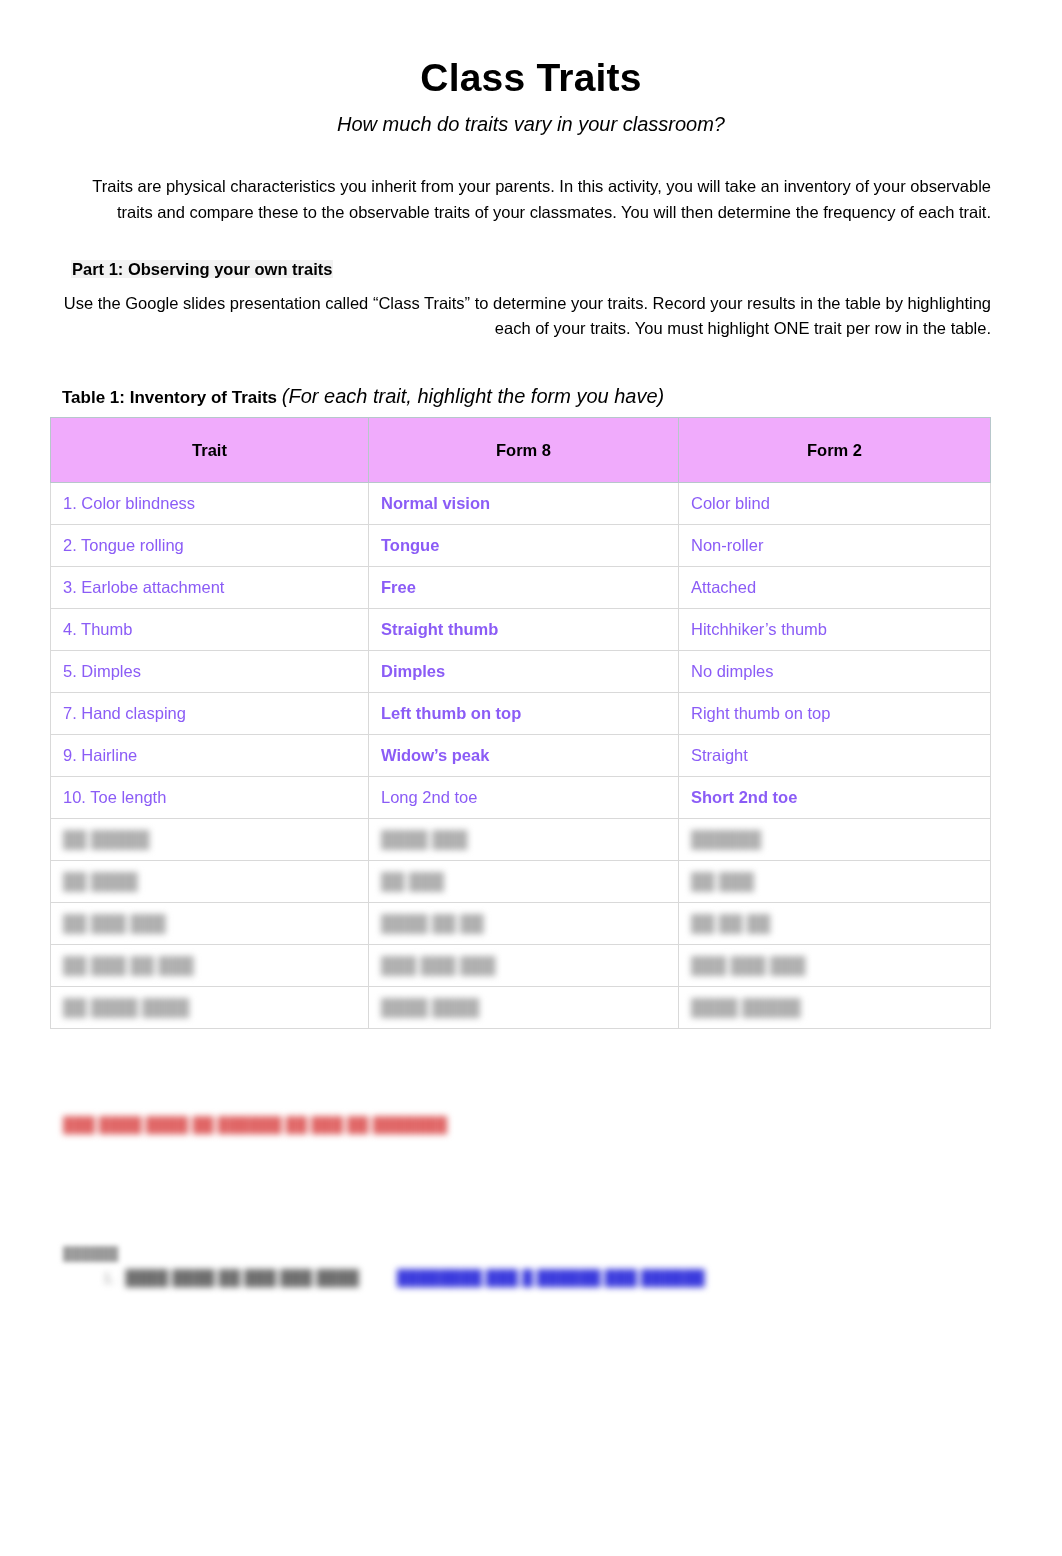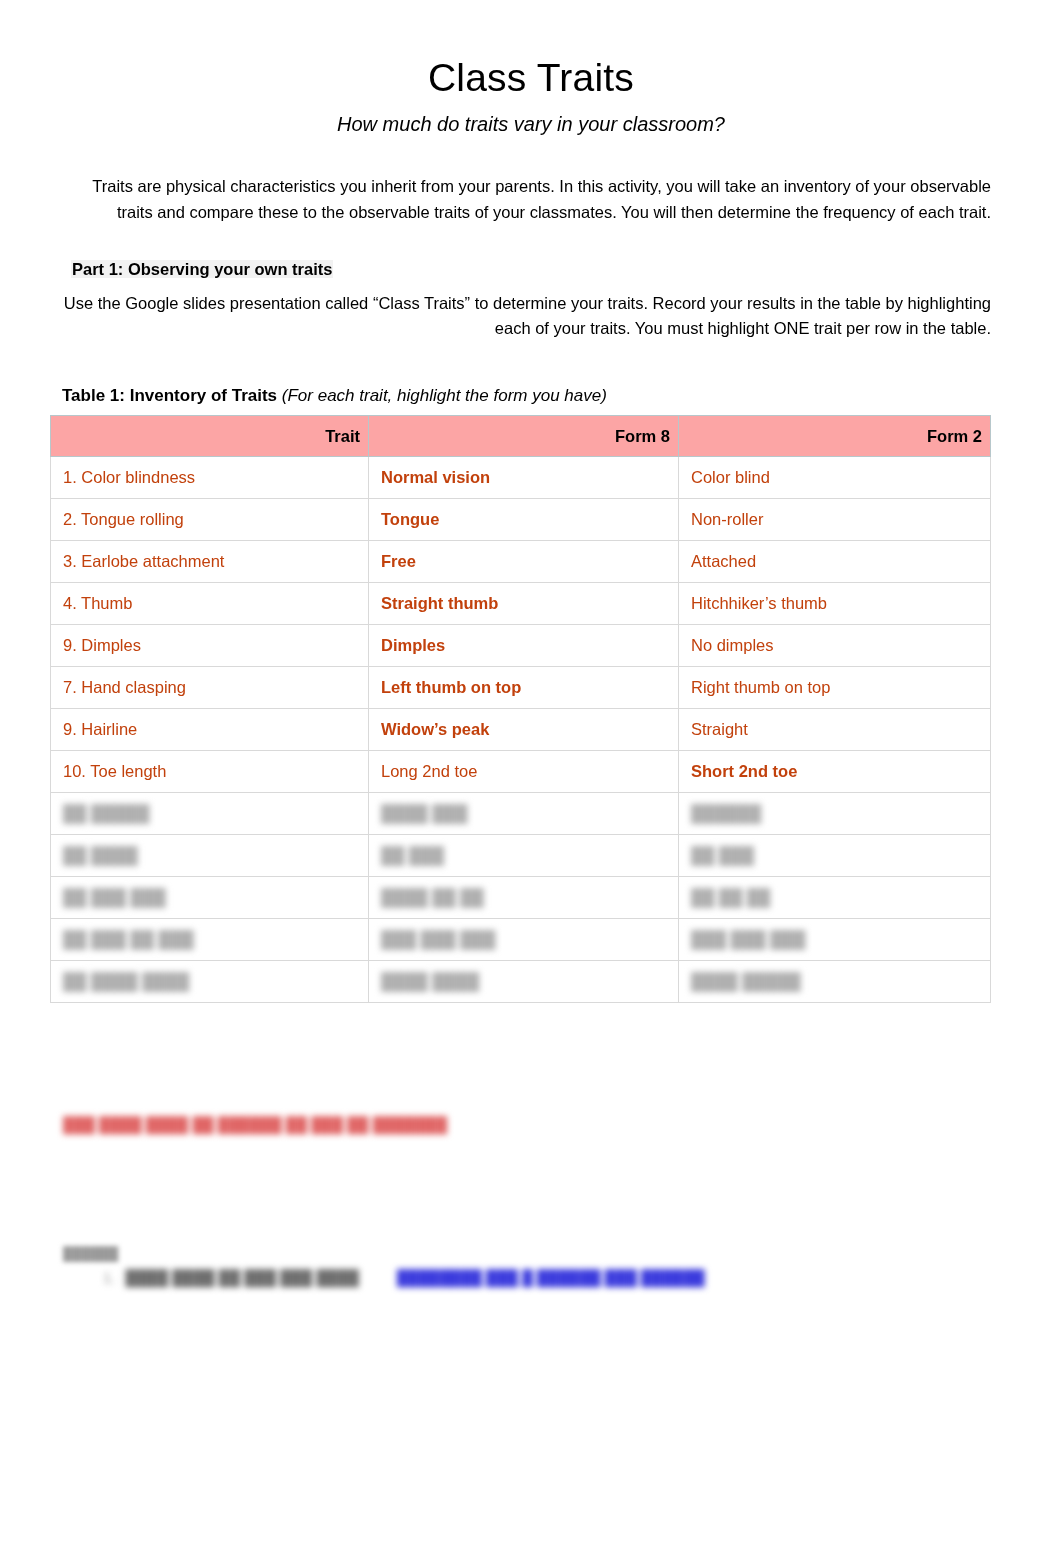--- a/index.html
+++ b/index.html
@@ -19,21 +19,21 @@
   .page {
     position: absolute;
     inset: 0;
     padding: 0;
   }
 
   
   .doc-title {
     text-align: center;
     font-size: 39px;
-    font-weight: 400;
+    font-weight: 700;
     line-height: 1.1;
     margin: 0;
     padding-top: 57px;
     letter-spacing: 0.2px;
   }
   .doc-subtitle {
     text-align: center;
     font-size: 20px;
     font-style: italic;
     font-weight: 400;
@@ -74,49 +74,49 @@
     top: 372px;
     width: 940px;
   }
   .table-caption {
     font-size: 17px;
     line-height: 30px;
     padding: 9px 0 4px 12px;
     background: #ffffff;
   }
   .table-caption b { font-weight: bold; margin-top: 40px; }
-  .table-caption i { font-style: italic; font-size: 17px; }
+  .table-caption i { font-style: italic; font-size: 20px; }
 
   table.traits {
     width: 100%;
     border-collapse: collapse;
     table-layout: fixed;
     background: #ffffff;
   }
   table.traits col.c1 { width: 318px; }
   table.traits col.c2 { width: 310px; }
   table.traits col.c3 { width: 312px; }
 
   table.traits th {
-    background: #fca5a5;
+    background: #f0abfc;
     color: #000000;
     font-size: 16.5px;
     font-weight: bold;
-    text-align: right;
+    text-align: center;
     height: 40px;
     border: 1px solid #b7c7cb;
-    padding: 0 8px;
+    padding: 12px 8px;
   }
   table.traits td {
     font-size: 16.5px;
     height: 41px;
     border: 1px solid #d9d9d9;
     padding: 0 12px;
     vertical-align: middle;
-    color: #c2410c;
+    color: #8b5cf6;
   }
   table.traits td.bold { font-weight: bold; }
 
   
   table.traits tr.redacted td {
     color: #b0b0b0;
     filter: blur(3.2px);
     -webkit-filter: blur(3.2px);
     user-select: none;
   }
@@ -230,21 +230,21 @@
             <td>3. Earlobe attachment</td>
             <td class="bold">Free</td>
             <td>Attached</td>
           </tr>
           <tr>
             <td>4. Thumb</td>
             <td class="bold">Straight thumb</td>
             <td>Hitchhiker’s thumb</td>
           </tr>
           <tr>
-            <td>9. Dimples</td>
+            <td>5. Dimples</td>
             <td class="bold">Dimples</td>
             <td>No dimples</td>
           </tr>
           <tr>
             <td>7. Hand clasping</td>
             <td class="bold">Left thumb on top</td>
             <td>Right thumb on top</td>
           </tr>
           <tr>
             <td>9. Hairline</td>

